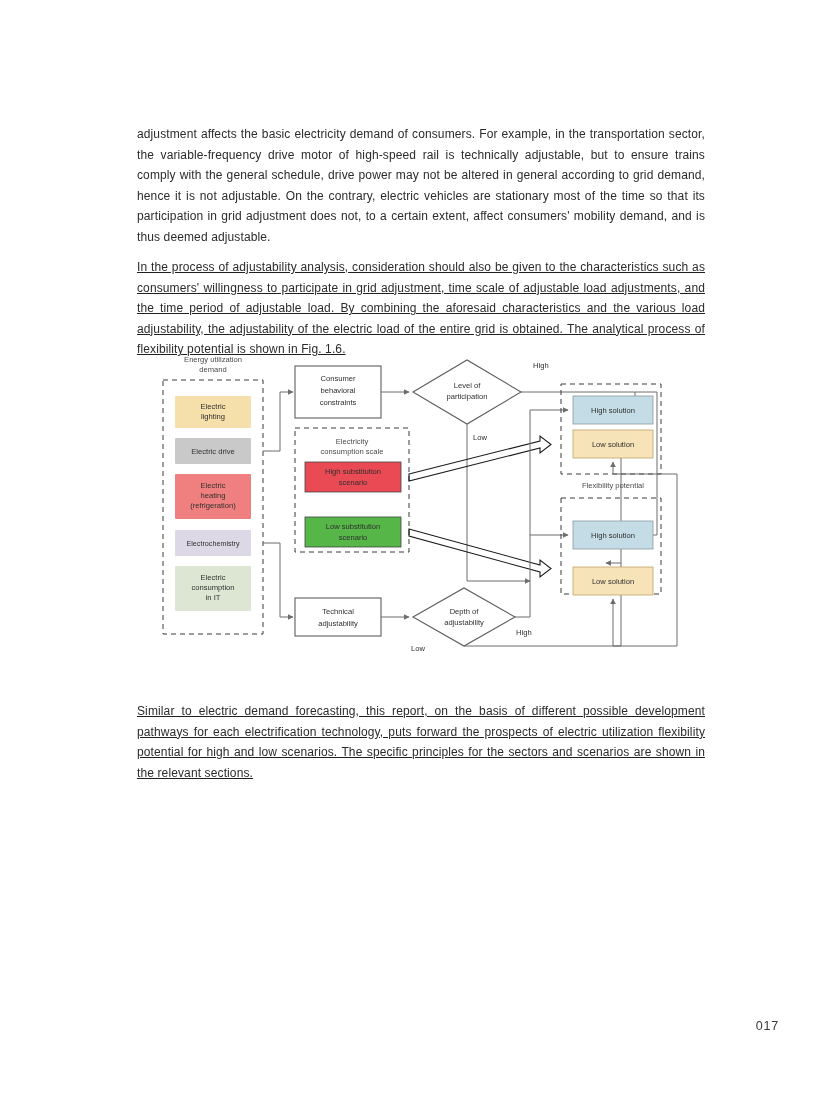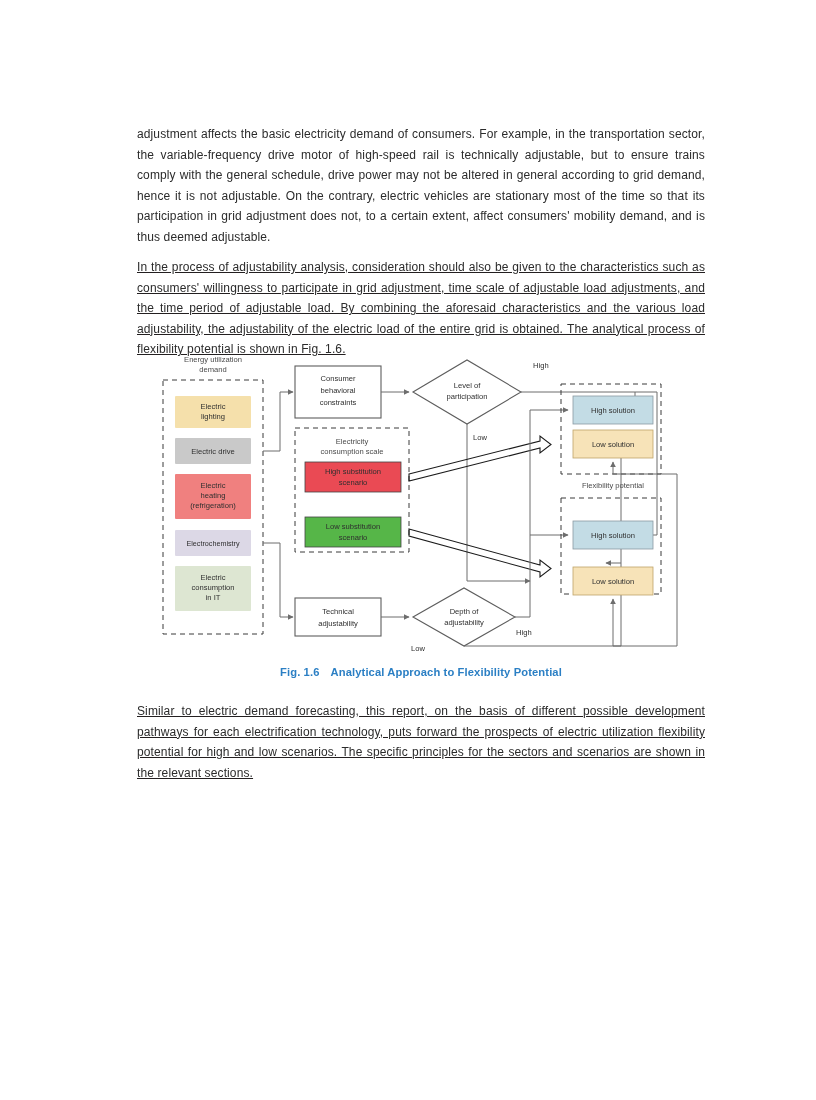--- a/index.html
+++ b/index.html
@@ -200,22 +200,20 @@
       <rect x="436" y="215" width="80" height="28" stroke="#bfa469" stroke-width="0.8" fill="#f7e3b8"></rect>
       <text class="lbl" x="476" y="232" text-anchor="middle">Low solution</text>
 
       <path class="edge" d="M476 122 L476 110" marker-end="url(#ah)"></path>
       <path class="edge" d="M476 294 L476 247" marker-end="url(#ah)"></path>
       <path class="edge" d="M476 122 L540 122 L540 294 L476 294"></path>
 
     </svg>
   </div>
 
-  <div id="fig-caption">
-    <span>Fig. 1.6</span><span class="gap"></span><span>Analytical Approach to Flexibility Potential</span>
-  </div>
 
   <div class="body-col" id="para3">
     <p class="para">Similar to electric demand forecasting, this report, on the basis of different possible development pathways for each electrification technology, puts forward the prospects of electric utilization flexibility potential for high and low scenarios. The specific principles for the sectors and scenarios are shown in the relevant sections.</p>
   </div>
 
+  <div id="page-no">017</div>
 
 </div>
 
 </body></html>

